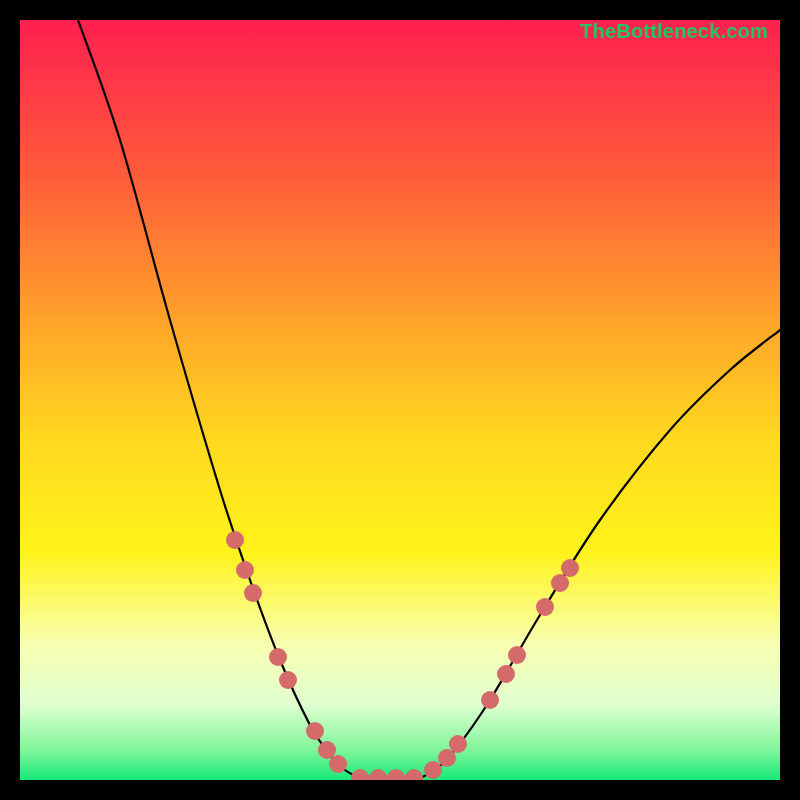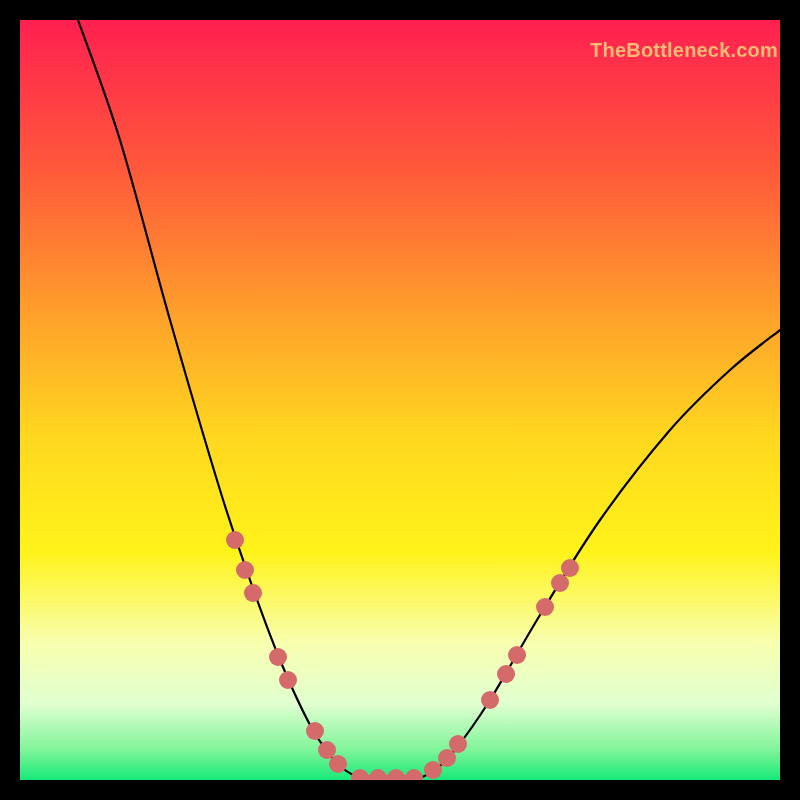--- a/index.html
+++ b/index.html
@@ -14,27 +14,26 @@
   .gradient {
     position: absolute;
     inset: 0;
   }
   .curve-layer {
     position: absolute;
     inset: 0;
   }
   .watermark {
     position: absolute;
-    top: 0px; right: 2px;
+    top: 0px; right: 12px;
     font-family: Arial, Helvetica, sans-serif;
     font-size: 20px;
     font-weight: 600;
-    color: #fdba74;
+    color: #22c55e;
     letter-spacing: 0.2px;
-    margin-top: 19px;
   }
 </style>
 </head>
 <body>
 
 <div class="frame">
   <svg class="gradient" viewBox="0 0 760 760" preserveAspectRatio="none">
     <defs>
       <linearGradient id="bg-grad" x1="0" y1="0" x2="0" y2="1">
           <stop offset="0%" stop-color="#ff2050"></stop>

